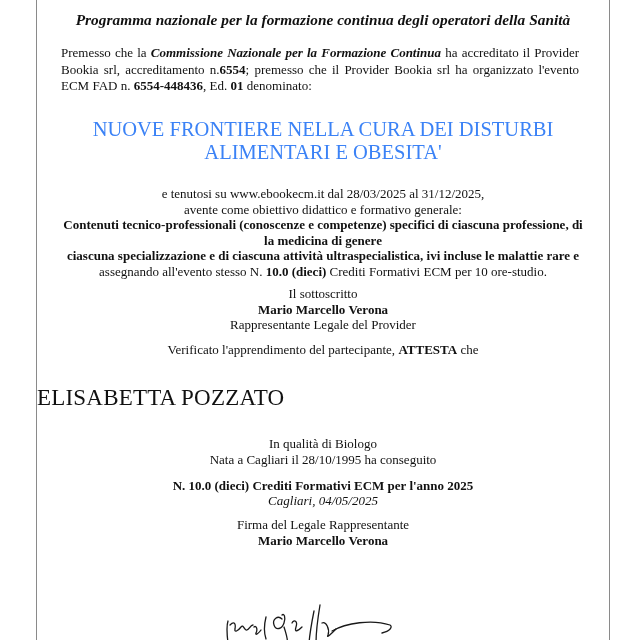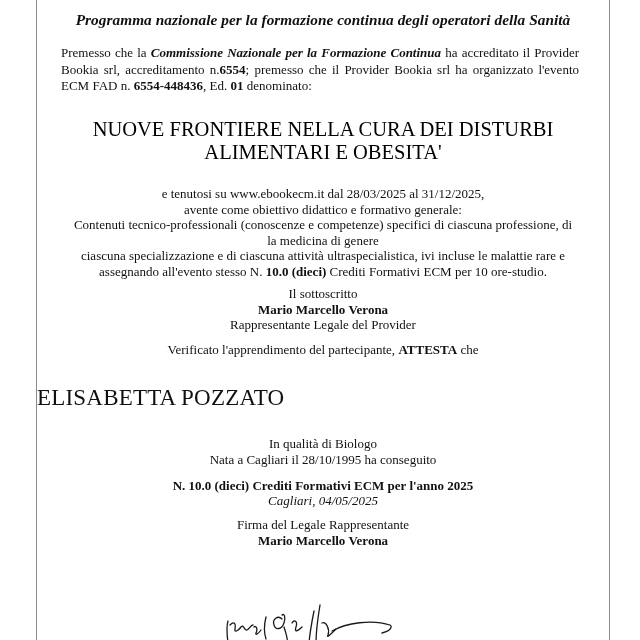--- a/index.html
+++ b/index.html
@@ -23,27 +23,27 @@
       text-align: center; font-style: italic; font-weight: bold;
       font-size: 15.3px; letter-spacing: 0.05px;
     }
     .intro {
       position: absolute; left: 61px; width: 518px; top: 45px;
       font-size: 13px; line-height: 16.5px; text-align: justify;
     }
     .intro b.i { font-style: italic; }
     .title {
       position: absolute; left: 37px; width: 572px; top: 118px;
-      text-align: center; color: #000000; font-size: 20.5px; line-height: 23px;
+      text-align: center; color: #3b82f6; font-size: 20.5px; line-height: 23px;
     }
     .center-block {
       position: absolute; left: 37px; width: 572px; text-align: center;
       font-size: 13px; line-height: 15.5px;
     }
-    .objective { font-weight: normal; }
+    .objective { font-weight: bold; }
     .name {
       position: absolute; left: 37px; width: 572px; top: 385px;
       font-size: 23px; letter-spacing: 0.2px;
     }
     .date {
       font-style: italic; font-size: 13px; line-height: 13px;
     }
     .signature {
       position: absolute; left: 222px; top: 603px; width: 172px; height: 40px;
     }

